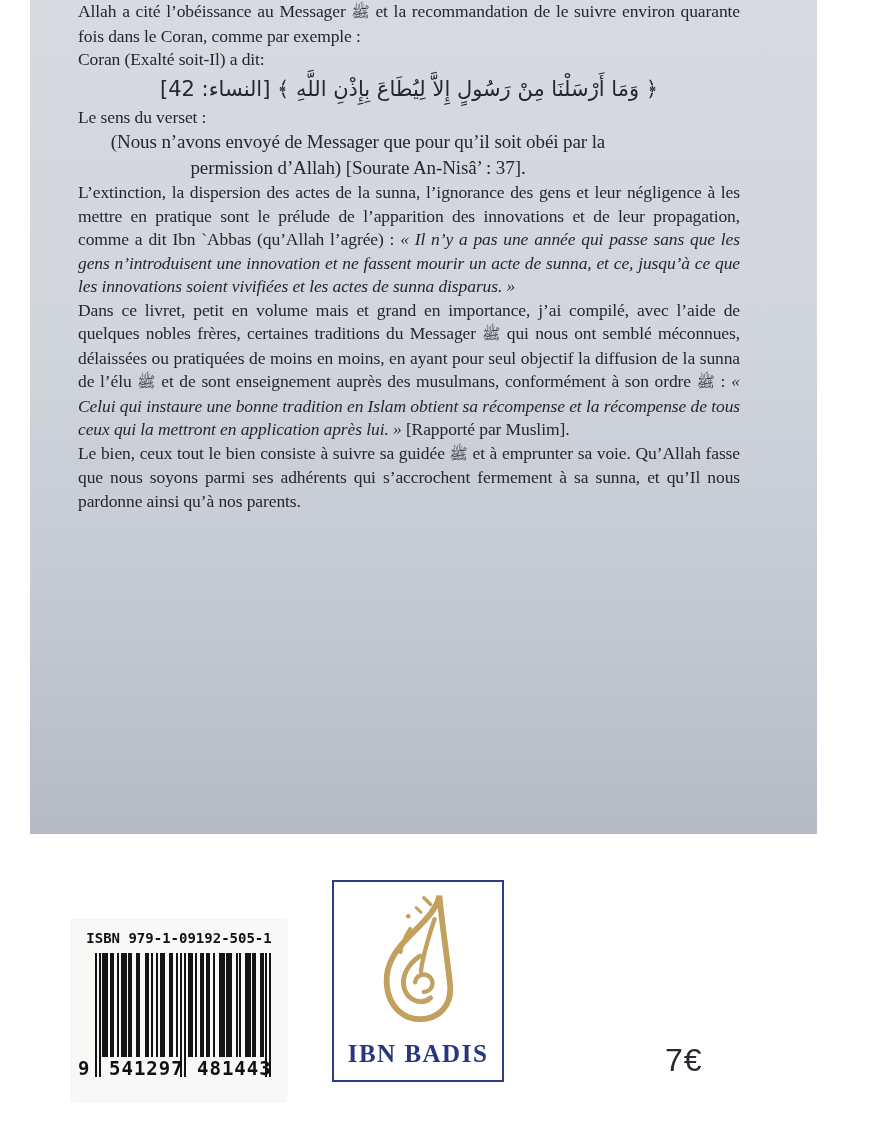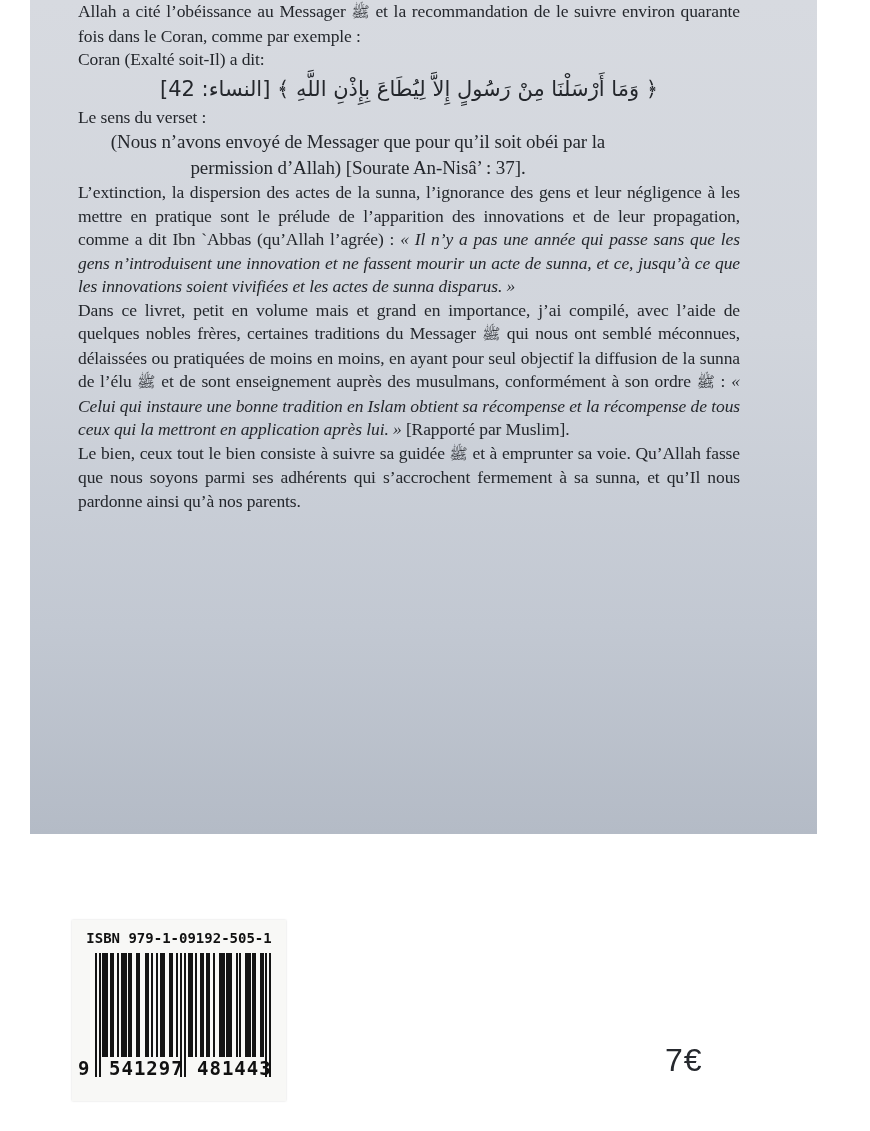--- a/index.html
+++ b/index.html
@@ -160,16 +160,29 @@
         <i style="left: 164.65px; height: 104px;"></i>
         <i style="left: 166.5px; height: 104px;"></i>
         <i style="left: 170.2px; height: 124px;"></i>
         <i style="left: 173.9px; height: 124px;"></i>
       </div>
     <span class="bc-digit bc-d0">9</span>
     <span class="bc-digit bc-d1">541297</span>
     <span class="bc-digit bc-d2">481443</span>
   </div>
 
+  <div class="logo-box">
+    <svg class="logo-art" width="118" height="136" viewBox="0 0 120 140" fill="none">
+      <path d="M82,6 C79,22 63,35 48,51 C34,65 26,81 28,99 C30,119 44,133 62,133 C82,133 95,118 93,98 C91,76 85,38 82,6 Z" stroke="#c2a05e" stroke-width="6" stroke-linecap="round" fill="none"></path>
+      <path d="M62,68 C50,76 42,89 46,102 C50,114 64,119 73,111" stroke="#c2a05e" stroke-width="5" stroke-linecap="round" fill="none"></path>
+      <path d="M57,95 a9,9 0 1 1 9,10" stroke="#c2a05e" stroke-width="4.5" stroke-linecap="round" fill="none"></path>
+      <path d="M77,30 C71,48 65,66 63,84" stroke="#c2a05e" stroke-width="4.5" stroke-linecap="round" fill="none"></path>
+      <path d="M52,40 C47,48 43,56 42,64" stroke="#c2a05e" stroke-width="4" stroke-linecap="round" fill="none"></path>
+      <path d="M66,8 l7,7" stroke="#c2a05e" stroke-width="3.5" stroke-linecap="round"></path>
+      <path d="M58,18 l5,5" stroke="#c2a05e" stroke-width="3" stroke-linecap="round"></path>
+      <circle cx="50" cy="27" r="2.4" fill="#c2a05e"></circle>
+    </svg>
+    <div class="publisher-name">IBN BADIS</div>
+  </div>
 
   <div class="price">7€</div>
 
 </div>
 
 </body></html>

